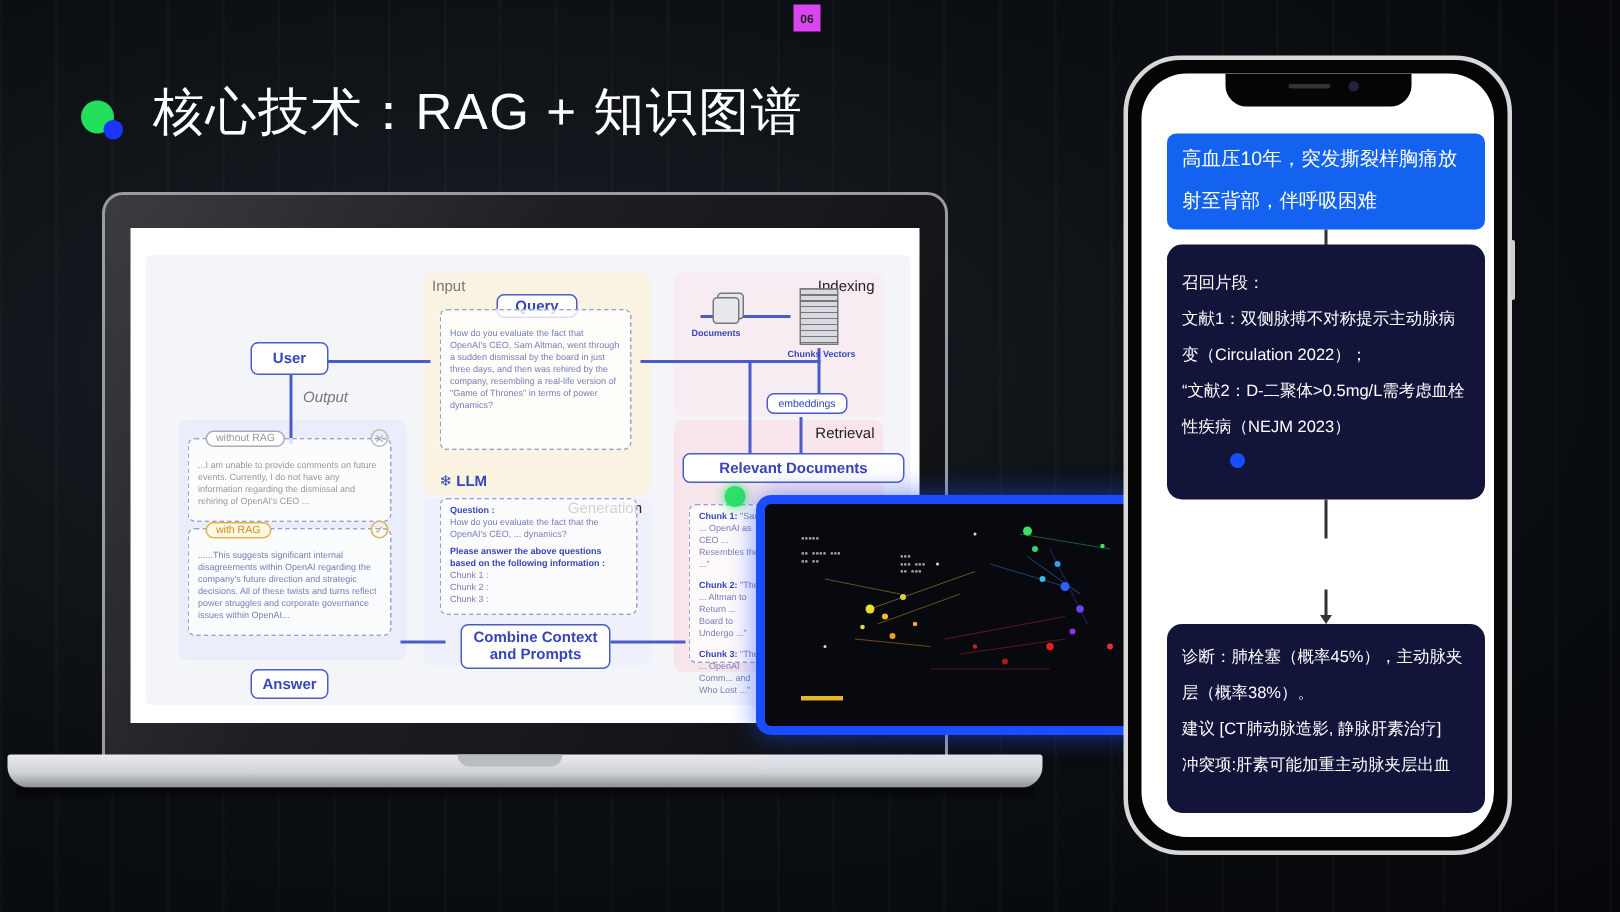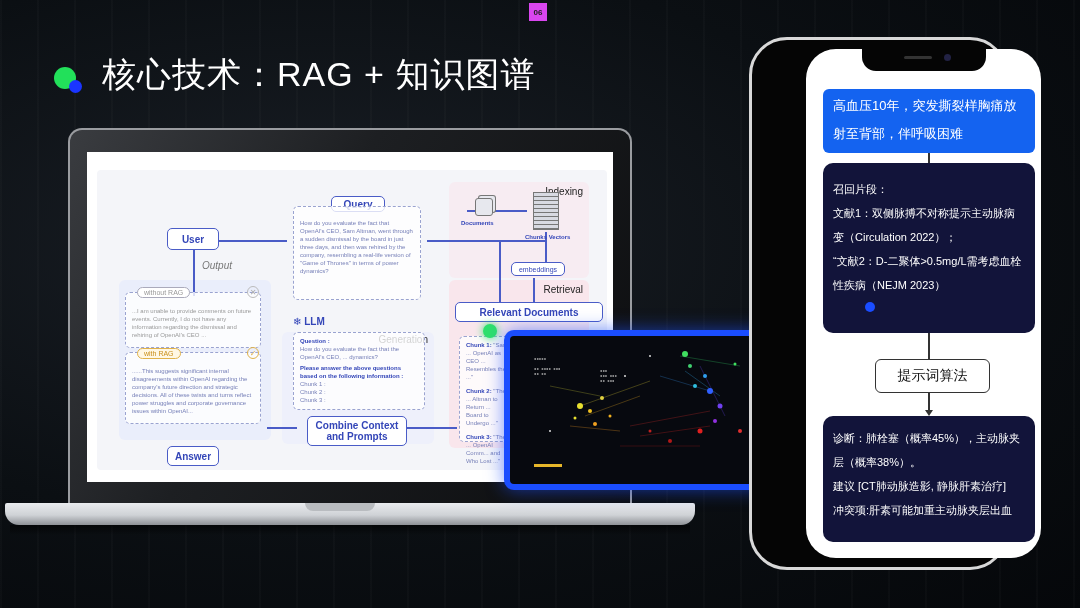--- a/index.html
+++ b/index.html
@@ -105,21 +105,21 @@
     position: absolute; left: 483px; top: 324px; width: 14px; height: 14px; border-radius: 50%;
     background: #2ee06c; box-shadow: 0 0 8px #2ee06c;
   }
 
   
   .phone {
     position: absolute; left: 749px; top: 37px; width: 259px; height: 533px;
     border: 3px solid #d8d8d8; border-radius: 38px; background: #050505; padding: 9px;
   }
   .phone-screen {
-    position: relative; width: 100%; height: 100%; background: #fff; border-radius: 30px; overflow: hidden; margin-left: 45px;
+    position: relative; width: 100%; height: 100%; background: #fff; border-radius: 30px; overflow: hidden;
   }
   .phone-notch {
     position: absolute; left: 50%; transform: translateX(-50%); top: 0; width: 124px; height: 22px;
     background: #050505; border-radius: 0 0 14px 14px;
   }
   .phone-speaker { position: absolute; left: 42px; top: 7px; width: 28px; height: 3px; background: #333; border-radius: 2px; }
   .phone-camera { position: absolute; left: 82px; top: 5px; width: 7px; height: 7px; background: #222244; border-radius: 50%; }
 
   .query-box {
     position: absolute; left: 17px; top: 40px; width: 212px; height: 64px;
@@ -152,20 +152,23 @@
   <div class="dots">
     <div class="dot-green"></div>
     <div class="dot-blue"></div>
   </div>
   <div class="title">核心技术：RAG + 知识图谱</div>
 </div>
 
 <div class="laptop-lid"></div>
 <div class="laptop-screen">
   <div class="diagram">
+    <div class="panel panel-input">
+      <div class="panel-label muted" style="left:6px;top:4px;">Input</div>
+    </div>
     <div class="panel panel-indexing">
       <div class="panel-label" style="right:6px;top:4px;">Indexing</div>
     </div>
     <div class="panel panel-retrieval">
       <div class="panel-label" style="right:6px;top:4px;">Retrieval</div>
     </div>
     <div class="panel panel-output"></div>
     <div class="panel panel-generation">
       <div class="panel-label" style="right:6px;top:2px;">Generation</div>
     </div>
@@ -284,21 +287,20 @@
     <div class="vline" style="left:122px;top:104px;height:12px;"></div>
 
     <div class="dark-box recall-box">
       <div>召回片段：</div>
       <div>文献1：双侧脉搏不对称提示主动脉病变（Circulation 2022）；</div>
       <div>“文献2：D-二聚体&gt;0.5mg/L需考虑血栓性疾病（NEJM 2023）</div>
     </div>
     <div class="recall-dot"></div>
 
     <div class="vline" style="left:122px;top:284px;height:26px;"></div>
-    <div class="algo-box">提示词算法</div>
     <div class="vline" style="left:122px;top:344px;height:18px;"></div>
     <div class="arrow-head" style="left:119px;top:361px;"></div>
 
     <div class="dark-box result-box">
       <div>诊断：肺栓塞（概率45%），主动脉夹层（概率38%）。</div>
       <div>建议 [CT肺动脉造影, 静脉肝素治疗]</div>
       <div>冲突项:肝素可能加重主动脉夹层出血</div>
     </div>
   </div>
 </div>

